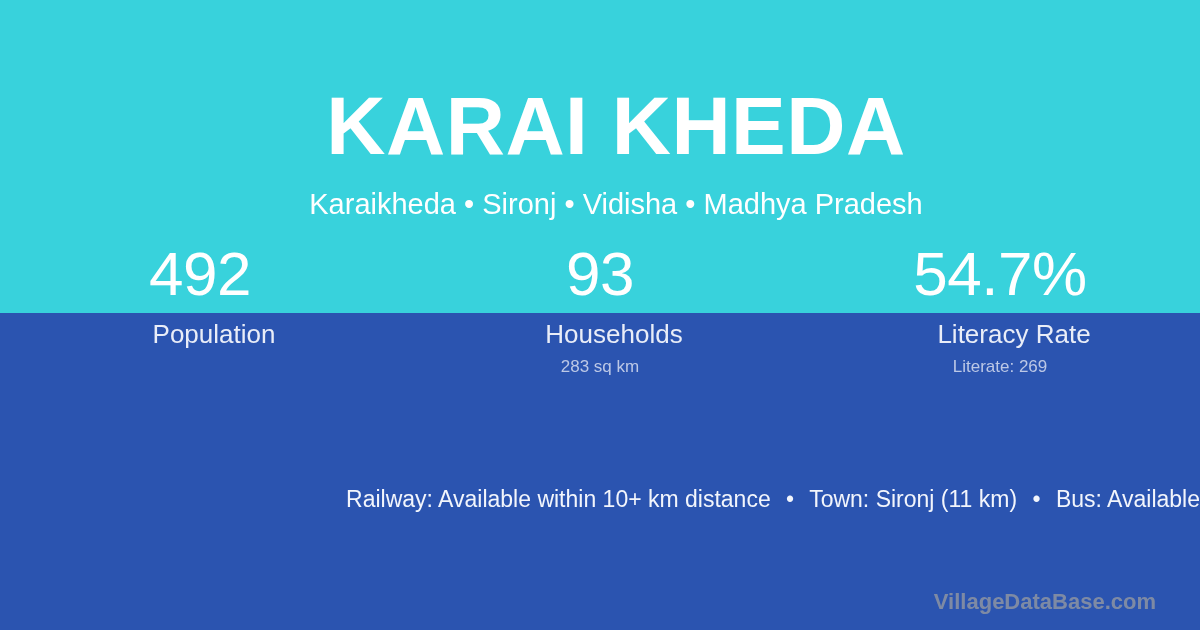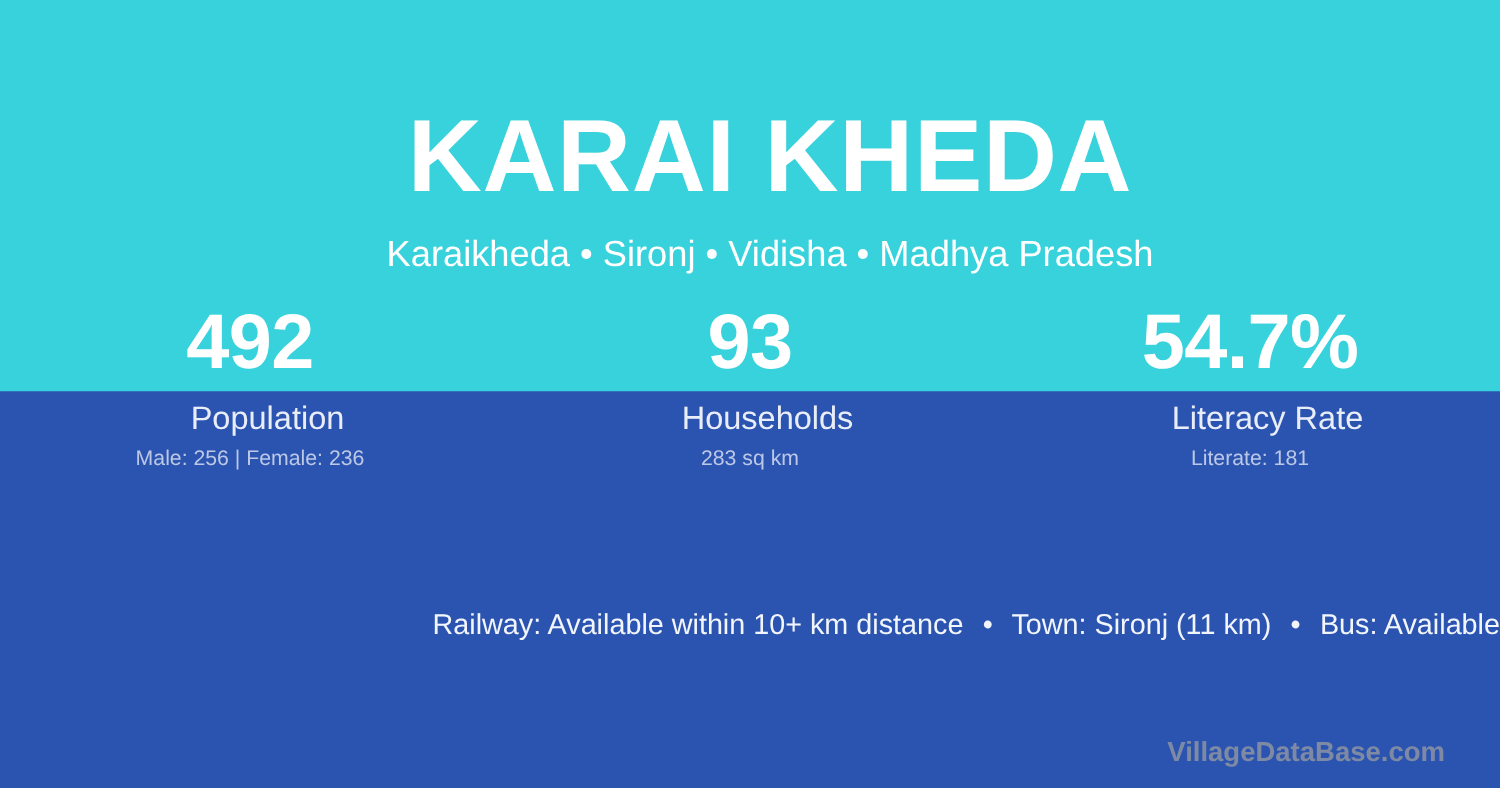--- a/index.html
+++ b/index.html
@@ -77,21 +77,21 @@
   }
 
   .stat-col {
     flex: 1 1 0;
     text-align: center;
   }
 
   .stat-value {
     font-size: 62px;
     line-height: 62px;
-    font-weight: 700;
+    font-weight: 400;
     color: #ffffff;
     letter-spacing: -0.5px;
     white-space: nowrap;
   }
 
   .stat-label {
     margin-top: 14px;
     font-size: 26px;
     line-height: 30px;
     font-weight: 400;
@@ -154,33 +154,32 @@
   <div class="title-block">
     <h1 class="village-title">KARAI KHEDA</h1>
     <div class="village-subtitle">Karaikheda • Sironj • Vidisha • Madhya Pradesh</div>
   </div>
 
   <div class="stats-row">
 
     <div class="stat-col">
       <div class="stat-value">492</div>
       <div class="stat-label">Population</div>
-      <div class="stat-sub">Male: 256 | Female: 236</div>
     </div>
 
     <div class="stat-col">
       <div class="stat-value">93</div>
       <div class="stat-label">Households</div>
       <div class="stat-sub">283 sq km</div>
     </div>
 
     <div class="stat-col">
       <div class="stat-value">54.7%</div>
       <div class="stat-label">Literacy Rate</div>
-      <div class="stat-sub">Literate: 181</div>
+      <div class="stat-sub">Literate: 269</div>
     </div>
 
   </div>
 
   <div class="facilities-line">
     <span>Railway: Available within 10+ km distance</span>
     <span class="sep">•</span>
     <span>Town: Sironj (11 km)</span>
     <span class="sep">•</span>
     <span>Bus: Available</span>

